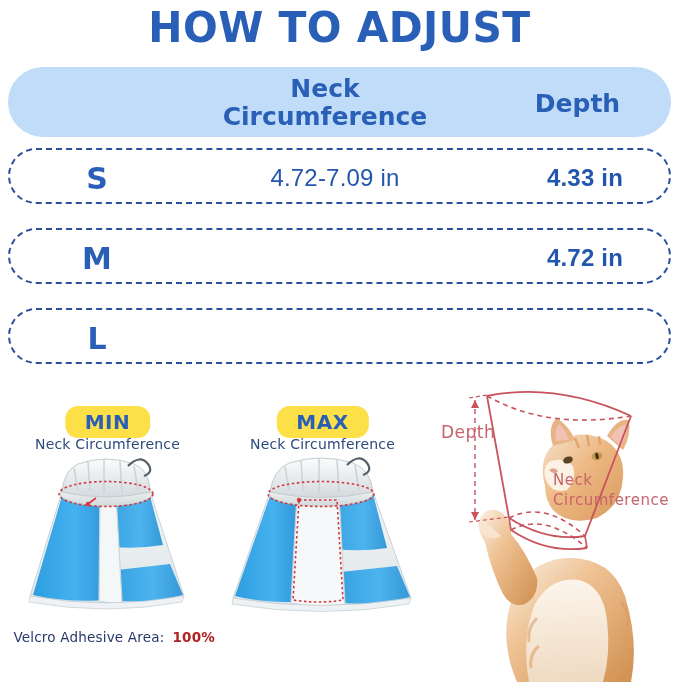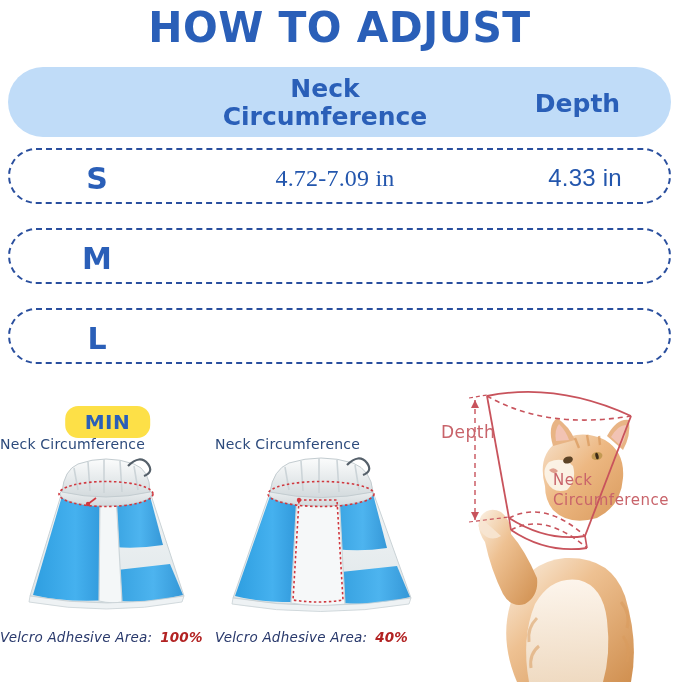--- a/index.html
+++ b/index.html
@@ -108,34 +108,34 @@
     left: 160px;
     top: 0;
     width: 330px;
     height: 56px;
     display: flex;
     align-items: center;
     justify-content: center;
     color: #2356ad;
     font-size: 24px;
     letter-spacing: 0.2px;
-    font-family: Liberation Serif, serif;
   }
   .cell-depth {
     position: absolute;
     left: 490px;
     top: 0;
     width: 170px;
     height: 56px;
     display: flex;
     align-items: center;
     justify-content: center;
     color: #2356ad;
     font-size: 24px;
     letter-spacing: 0.2px;
+    font-weight: bold;
   }
 
   
   .demo {
     position: absolute;
     top: 398px;
     width: 215px;
     height: 260px;
   }
   .demo.left  { left: 0px; }
@@ -153,38 +153,37 @@
     font-size: 20px;
     font-family: "DejaVu Sans", sans-serif;
     padding: 4px 20px;
     letter-spacing: 0.5px;
   }
   .demo-caption {
     position: absolute;
     top: 38px;
     left: 0;
     width: 215px;
-    text-align: left;
+    text-align: center;
     font-size: 14px;
     color: #2c4a7c;
     font-family: "DejaVu Sans", sans-serif;
     letter-spacing: 0.2px;
   }
   .velcro-line {
     position: absolute;
     top: 231px;
     left: 0;
     width: 215px;
-    text-align: left;
+    text-align: right;
     font-size: 13.5px;
     color: #28386b;
     font-family: "DejaVu Sans", sans-serif;
     letter-spacing: 0.2px;
     white-space: nowrap;
-    font-style: italic;
   }
   .velcro-line .pct {
     color: #b22222;
     font-weight: 700;
     margin-left: 8px;
   }
 
   .cone-wrap {
     position: absolute;
     top: 52px;
@@ -233,20 +232,21 @@
 </div>
 <div class="header-depth">Depth</div>
 
 <div class="size-row r0">
   <div class="cell-size">S</div>
   <div class="cell-neck">4.72-7.09 in</div>
   <div class="cell-depth">4.33 in</div>
 </div>
 <div class="size-row r1">
   <div class="cell-size">M</div>
+  <div class="cell-depth">4.72 in</div>
 </div>
 <div class="size-row r2">
   <div class="cell-size">L</div>
 </div>
 
 <div class="demo left">
   <div class="badge">MIN</div>
   <div class="demo-caption">Neck Circumference</div>
 
   <div class="cone-wrap">
@@ -290,20 +290,21 @@
       <circle cx="88" cy="54" r="2.2" fill="#d0383f"></circle>
     </svg>
   </div>
 
   <div class="velcro-line">
     <span>Velcro Adhesive Area:</span><span class="pct">100%</span>
   </div>
 </div>
 
 <div class="demo right">
+  <div class="badge">MAX</div>
   <div class="demo-caption">Neck Circumference</div>
 
   <div class="cone-wrap">
     <svg width="215" height="175" viewBox="0 0 215 175" xmlns="http://www.w3.org/2000/svg">
       <defs>
         <linearGradient id="blueB" x1="0" y1="0" x2="1" y2="0">
           <stop offset="0%" stop-color="#2e9ee0"></stop>
           <stop offset="55%" stop-color="#45b1ef"></stop>
           <stop offset="100%" stop-color="#2c93d6"></stop>
         </linearGradient>
@@ -335,23 +336,20 @@
 
       <path d="M132,15 q12,-12 20,-2 q6,8 -4,12" fill="none" stroke="#55606a" stroke-width="2.2"></path>
 
       <ellipse cx="106" cy="44" rx="53" ry="12.5" fill="none" stroke="#d0383f" stroke-width="1.6" stroke-dasharray="2.5 2.5"></ellipse>
 
       <path d="M84,50 L122,50 L128,150 Q104,154 78,150 Z" fill="none" stroke="#d0383f" stroke-width="1.6" stroke-dasharray="2.5 2.5"></path>
       <circle cx="84" cy="50" r="2.2" fill="#d0383f"></circle>
     </svg>
   </div>
 
-  <div class="velcro-line">
-    <span>Velcro Adhesive Area:</span><span class="pct">40%</span>
-  </div>
 </div>
 
 <div class="cat-panel">
   <svg width="254" height="295" viewBox="0 0 254 295" xmlns="http://www.w3.org/2000/svg">
     <defs>
       <linearGradient id="furA" x1="0" y1="0" x2="1" y2="1">
         <stop offset="0%" stop-color="#f6e2cd"></stop>
         <stop offset="45%" stop-color="#edb882"></stop>
         <stop offset="100%" stop-color="#d99a5d"></stop>
       </linearGradient>

